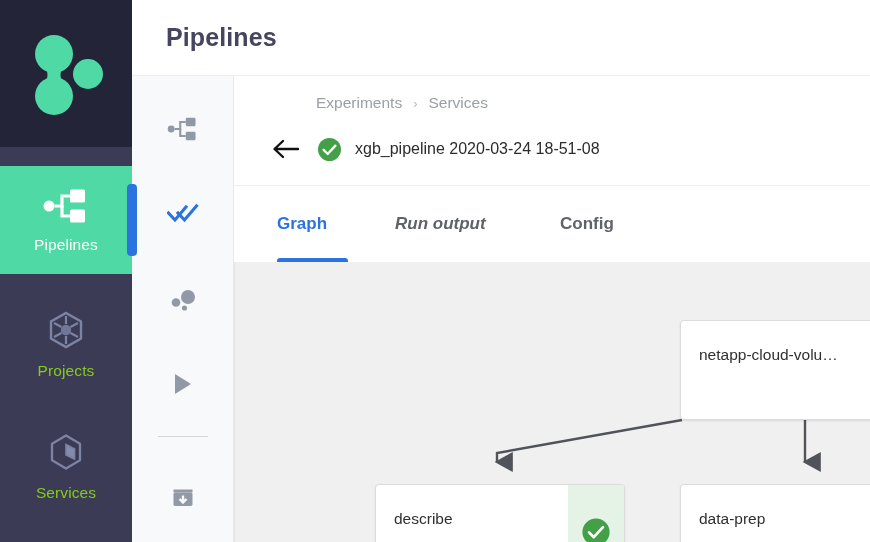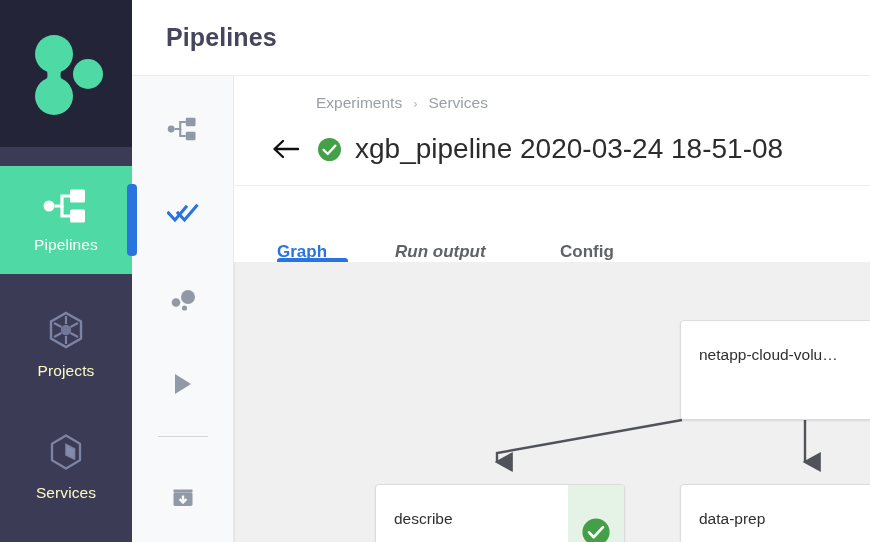--- a/index.html
+++ b/index.html
@@ -28,21 +28,21 @@
   .nav-item {
     position: absolute; left: 0; width: 132px;
     display: flex; flex-direction: column;
     align-items: center; justify-content: center;
   }
   .nav-item .nav-icon { display: block; }
   .nav-item .nav-label {
     margin-top: 9px;
     font-size: 15.5px;
     letter-spacing: .1px;
-    color: #fef9c3;
+    color: #84cc16;
     line-height: 1;
   }
   #nav-pipelines {
     top: 166px; height: 108px;
     background: #4fd9a5;
   }
   #nav-pipelines .nav-label { color: #ffffff; }
   #nav-projects { top: 296px; height: 96px; }
   #nav-services { top: 418px; height: 96px; }
 
@@ -109,33 +109,33 @@
     display: flex; align-items: center;
   }
   #back-arrow {
     width: 36px; height: 36px;
     display: flex; align-items: center; justify-content: center;
     cursor: pointer;
   }
   #run-status-badge { margin-left: 13px; display: flex; }
   #run-title {
     margin-left: 13px;
-    font-size: 28px; color: #2c2c2c; white-space: nowrap;
+    font-size: 16px; color: #2c2c2c; white-space: nowrap;
   }
 
   
   #tabs {
     position: absolute; left: 234px; top: 186px;
     width: 636px; height: 76px;
     background: #ffffff;
   }
   .tab {
     position: absolute; top: 28px;
     font-size: 17px; font-weight: bold;
-    color: #5f6368; cursor: pointer; white-space: nowrap; margin-top: 28px;
+    color: #5f6368; cursor: pointer; white-space: nowrap;
   }
   #tab-graph      { left: 43px; color: #2b74df; }
   #tab-run-output { left: 161px; font-style: italic; }
   #tab-config     { left: 326px; }
   #tab-underline {
     position: absolute; left: 277px; top: 258px;
     width: 71px; height: 4px;
     background: #2b74df;
     border-radius: 3px 3px 0 0;
     z-index: 4;

